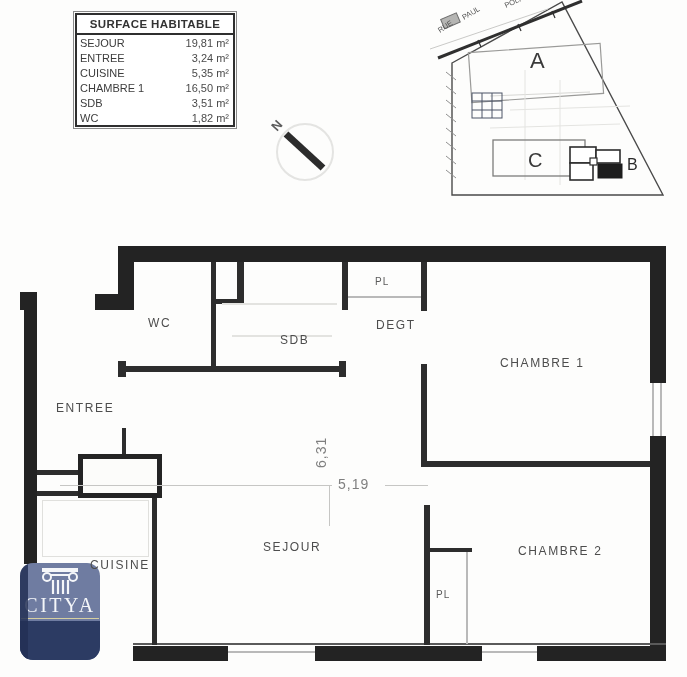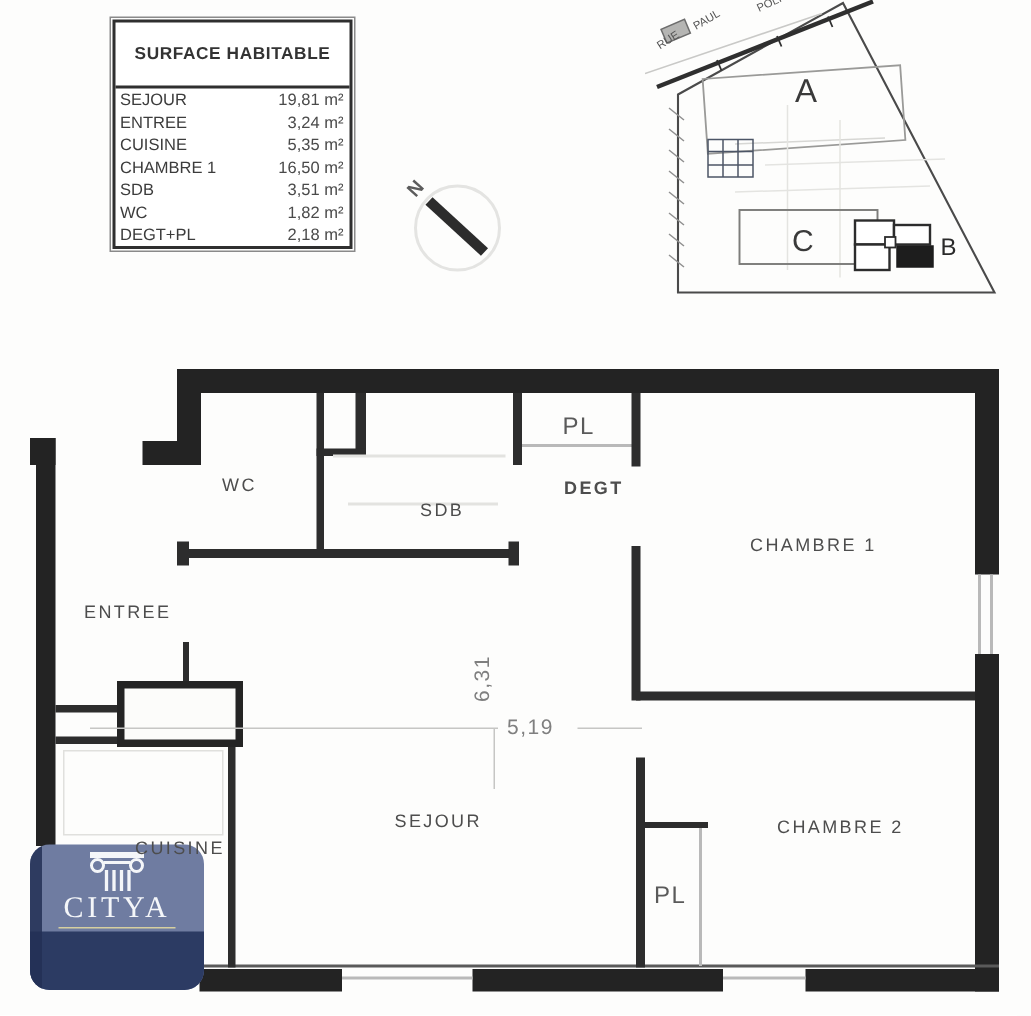--- a/index.html
+++ b/index.html
@@ -8,47 +8,47 @@
     font-family:"Liberation Sans",sans-serif;
   }
   
   .stable{
     position:absolute;left:75px;top:13px;width:156px;
     border:2px solid #2f2f2f;outline:1px solid #8a8a8a;outline-offset:1px;
     background:#fff;color:#3c3c3c;font-size:11px;
   }
   .stable .hd{
     border-bottom:2px solid #2f2f2f;font-weight:bold;text-align:center;
-    padding:15px 2px;letter-spacing:.4px;font-size:11.5px;color:#333;
+    padding:3px 2px;letter-spacing:.4px;font-size:11.5px;color:#333;
   }
   .stable .row{display:flex;justify-content:space-between;padding:1.5px 4px 1.5px 3px;}
   .stable .row .v{text-align:center;color:#4a4a4a;}
   .stable .tot{
     display:flex;border-top:2px solid #2f2f2f;font-weight:bold;font-size:11.5px;color:#222;
   }
   .stable .tot .l{flex:1;padding:2px 3px;}
   .stable .tot .v{width:56px;border-left:2px solid #2f2f2f;text-align:right;padding:2px 4px;}
   
   .wall{position:absolute;background:#232323;}
   .thin{position:absolute;background:#2d2d2d;}
   .lite{position:absolute;background:#b9b9b9;}
   .ghost{position:absolute;background:#e3e3e0;}
   .rlabel{
     position:absolute;color:#4d4d4d;font-size:12px;letter-spacing:1.6px;white-space:nowrap;
   }
-  .rlabel.small{font-size:16px;letter-spacing:1px;color:#5a5a5a;}
+  .rlabel.small{font-size:10px;letter-spacing:1px;color:#5a5a5a;}
   .dim{position:absolute;color:#7f7f7f;font-size:14px;letter-spacing:1px;white-space:nowrap;}
   .dim.vert{transform:rotate(-90deg);transform-origin:left top;}
   .closet{
     position:absolute;left:78px;top:454px;width:84px;height:44px;
     border:5px solid #242424;background:#fcfcfa;box-sizing:border-box;
   }
   
   .citya{
-    position:absolute;left:20px;top:563px;width:116px;height:97px;z-index:30;
+    position:absolute;left:20px;top:563px;width:80px;height:97px;z-index:30;
     border-radius:13px;overflow:hidden;background:#6f7ca1;
     display:flex;flex-direction:column;align-items:center;
   }
   .citya .edge{position:absolute;left:0;top:0;bottom:0;width:8px;background:#233055;opacity:.85;}
   .citya .colicon{margin-top:5px;}
   .citya .brand{
     font-family:"Liberation Serif",serif;font-size:20px;color:#f4f6f9;
     letter-spacing:2.5px;line-height:20px;margin-top:1px;
   }
   .citya .div{width:78px;height:1px;background:#d6cfa0;margin:3px 0 2px 0;}
@@ -82,24 +82,20 @@
       <span>CHAMBRE 1</span>
       <span class="v">16,50 m²</span>
     </div>
     <div class="row">
       <span>SDB</span>
       <span class="v">3,51 m²</span>
     </div>
     <div class="row">
       <span>WC</span>
       <span class="v">1,82 m²</span>
-    </div>
-    <div class="row">
-      <span>DEGT+PL</span>
-      <span class="v">2,18 m²</span>
     </div>
   </div>
 
   <div style="position:absolute;left:253px;top:106px;">
     <svg width="100" height="90" viewBox="0 0 100 90">
       <circle cx="52" cy="46" r="28" fill="none" stroke="#e4e4e2" stroke-width="2"></circle>
       <line x1="33" y1="28" x2="70" y2="62" stroke="#2c2c2c" stroke-width="7"></line>
       <text x="24" y="26" font-size="13" font-weight="bold" fill="#5c5c5c" transform="rotate(-48 24 26)">N</text>
     </svg>
   </div>
@@ -209,21 +205,21 @@
 
   <div class="lite" style="left:60px;top:485px;width:272px;height:1px;background:#c6c6c4;"></div>
   <div class="lite" style="left:385px;top:485px;width:43px;height:1px;background:#c6c6c4;"></div>
   <div class="lite" style="left:329px;top:486px;width:1px;height:40px;background:#c6c6c4;"></div>
   <div class="dim vert" style="left:313px;top:468px;">6,31</div>
   <div class="dim" style="left:338px;top:476px;">5,19</div>
 
   <div class="rlabel" style="left:148px;top:316px;">WC</div>
   <div class="rlabel" style="left:280px;top:333px;">SDB</div>
   <div class="rlabel small" style="left:375px;top:276px;">PL</div>
-  <div class="rlabel" style="left:376px;top:318px;font-weight:bold;">DEGT</div>
+  <div class="rlabel" style="left:376px;top:318px;">DEGT</div>
   <div class="rlabel" style="left:500px;top:356px;">CHAMBRE 1</div>
   <div class="rlabel" style="left:56px;top:401px;">ENTREE</div>
   <div class="rlabel" style="left:263px;top:540px;">SEJOUR</div>
   <div class="rlabel" style="left:518px;top:544px;">CHAMBRE 2</div>
   <div class="rlabel" style="left:90px;top:558px;z-index:40;">CUISINE</div>
   <div class="rlabel small" style="left:436px;top:589px;">PL</div>
 
   <div class="citya">
     <div class="edge"></div>
     <svg class="colicon" width="46" height="26" viewBox="0 0 46 26">

